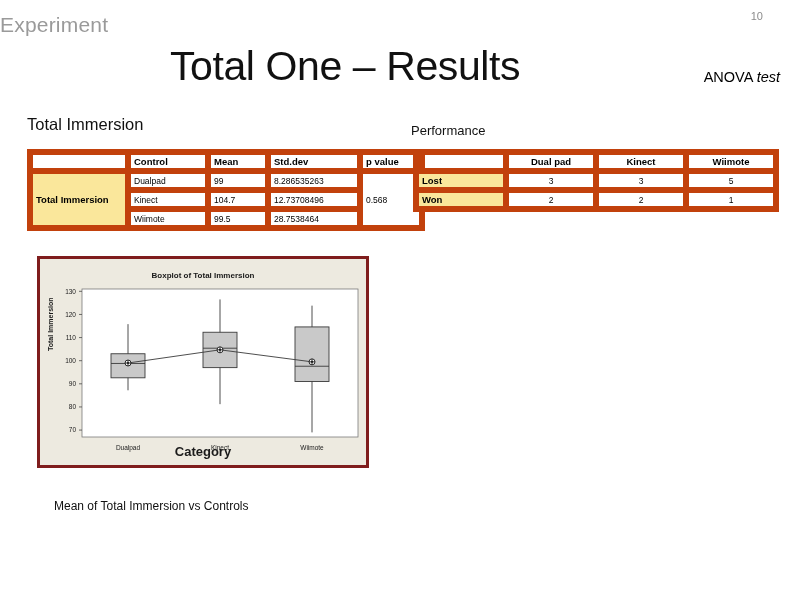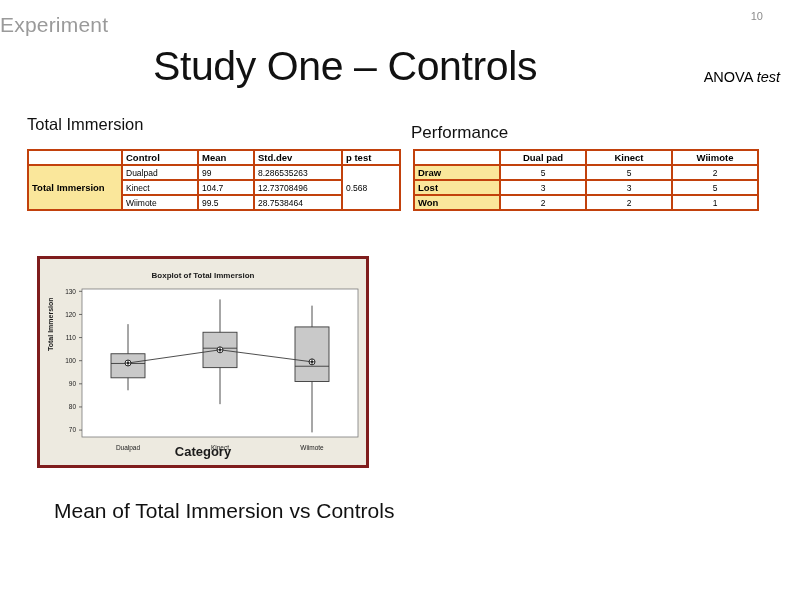--- a/index.html
+++ b/index.html
@@ -22,26 +22,26 @@
     position:absolute;top:42px;left:0;width:690px;text-align:center;
     font-size:41px;line-height:48px;color:#111;letter-spacing:-.4px;
   }
   .anova{
     position:absolute;top:69px;right:12px;font-size:14.5px;font-weight:normal;
   }
   .anova i{font-style:italic;}
 
   
   .sec-left{position:absolute;top:115px;left:27px;font-size:16.5px;color:#111;}
-  .sec-right{position:absolute;top:123px;left:411px;font-size:17px;color:#111;}
+  .sec-right{position:absolute;top:123px;left:411px;font-size:13px;color:#111;}
 
   
   table{border-collapse:collapse;position:absolute;}
   table td,table th{
-    border:2px solid #c2410c;font-weight:normal;
+    border:6px solid #c2410c;font-weight:normal;
     font-size:8.5px;color:#000;padding:0 3px;
     font-family:"Liberation Sans", sans-serif;
   }
 
   
   #tbl-immersion{top:149px;left:27px;}
   #tbl-immersion td{height:13px;}
   #tbl-immersion .hdr{font-weight:bold;font-size:9.5px;}
   #tbl-immersion .rowhdr{
     background:#fae79b;font-weight:bold;font-size:9.5px;
@@ -80,44 +80,44 @@
   }
   #figure .xlabel{
     position:absolute;bottom:6px;left:0;width:100%;text-align:center;
     font-size:13px;font-weight:bold;color:#1a1a1a;
   }
   #figure svg{position:absolute;left:0;top:0;}
   #figure .tick-lbl{font-size:6.5px;fill:#1a1a1a;font-family:"Liberation Sans",sans-serif;}
   #figure .cat-lbl{font-size:6.5px;fill:#1a1a1a;font-family:"Liberation Sans",sans-serif;}
 
   .caption{
-    position:absolute;top:499px;left:54px;font-size:21px;color:#111;
+    position:absolute;top:499px;left:54px;font-size:12px;color:#111;
   }
 </style>
 </head>
 <body>
 
 <div class="slide">
 
   <div class="kicker">Experiment</div>
   <div class="page-num">10</div>
-  <div class="title">Study One – Controls</div>
+  <div class="title">Total One – Results</div>
   <div class="anova"><span>ANOVA</span> <i>test</i></div>
 
   <div class="sec-left">Total Immersion</div>
   <div class="sec-right">Performance</div>
 
   <table id="tbl-immersion">
     <tbody>
         <tr>
       <td class="c-blank hdr"></td>
       <td class="c-control hdr">Control</td>
       <td class="c-mean hdr">Mean</td>
       <td class="c-std hdr">Std.dev</td>
-      <td class="c-p hdr">p test</td>
+      <td class="c-p hdr">p value</td>
     </tr>
     <tr>
       <td class="rowhdr" rowspan="3">Total Immersion</td>
       <td>Dualpad</td>
       <td>99</td>
       <td>8.286535263</td>
       <td class="pval" rowspan="3">0.568</td>
     </tr>
     <tr>
       <td>Kinect</td>
@@ -132,26 +132,20 @@
   </tbody>
     </table>
 
   <table id="tbl-performance">
     <tbody>
         <tr>
       <td class="c-blank hdr"></td>
       <td class="c-col hdr">Dual pad</td>
       <td class="c-col hdr">Kinect</td>
       <td class="c-col hdr">Wiimote</td>
-    </tr>
-    <tr>
-      <td class="rowhdr">Draw</td>
-      <td>5</td>
-      <td>5</td>
-      <td>2</td>
     </tr>
     <tr>
       <td class="rowhdr">Lost</td>
       <td>3</td>
       <td>3</td>
       <td>5</td>
     </tr>
     <tr>
       <td class="rowhdr">Won</td>
       <td>2</td>

